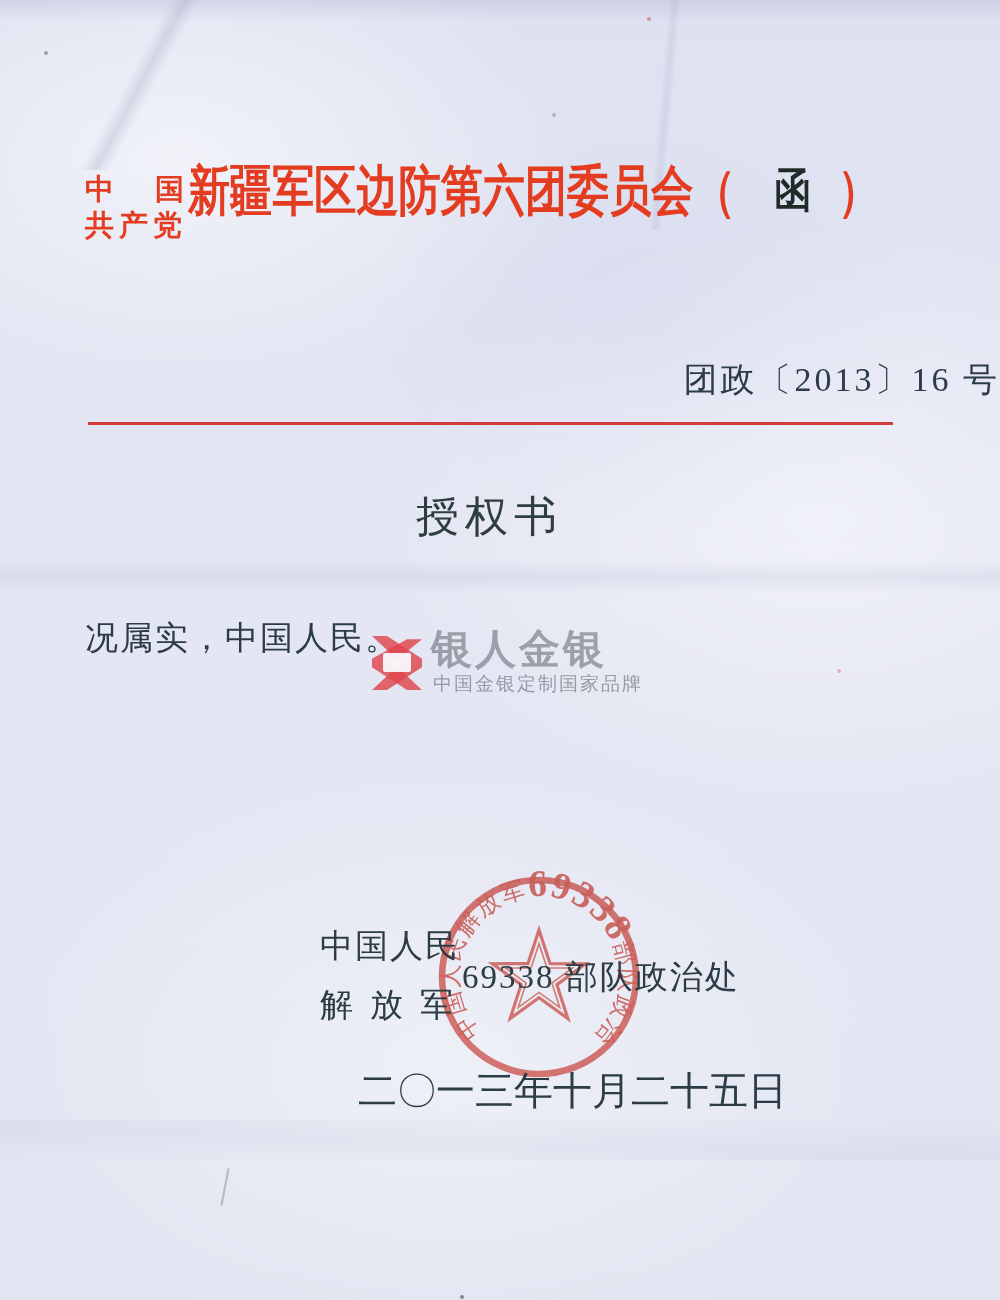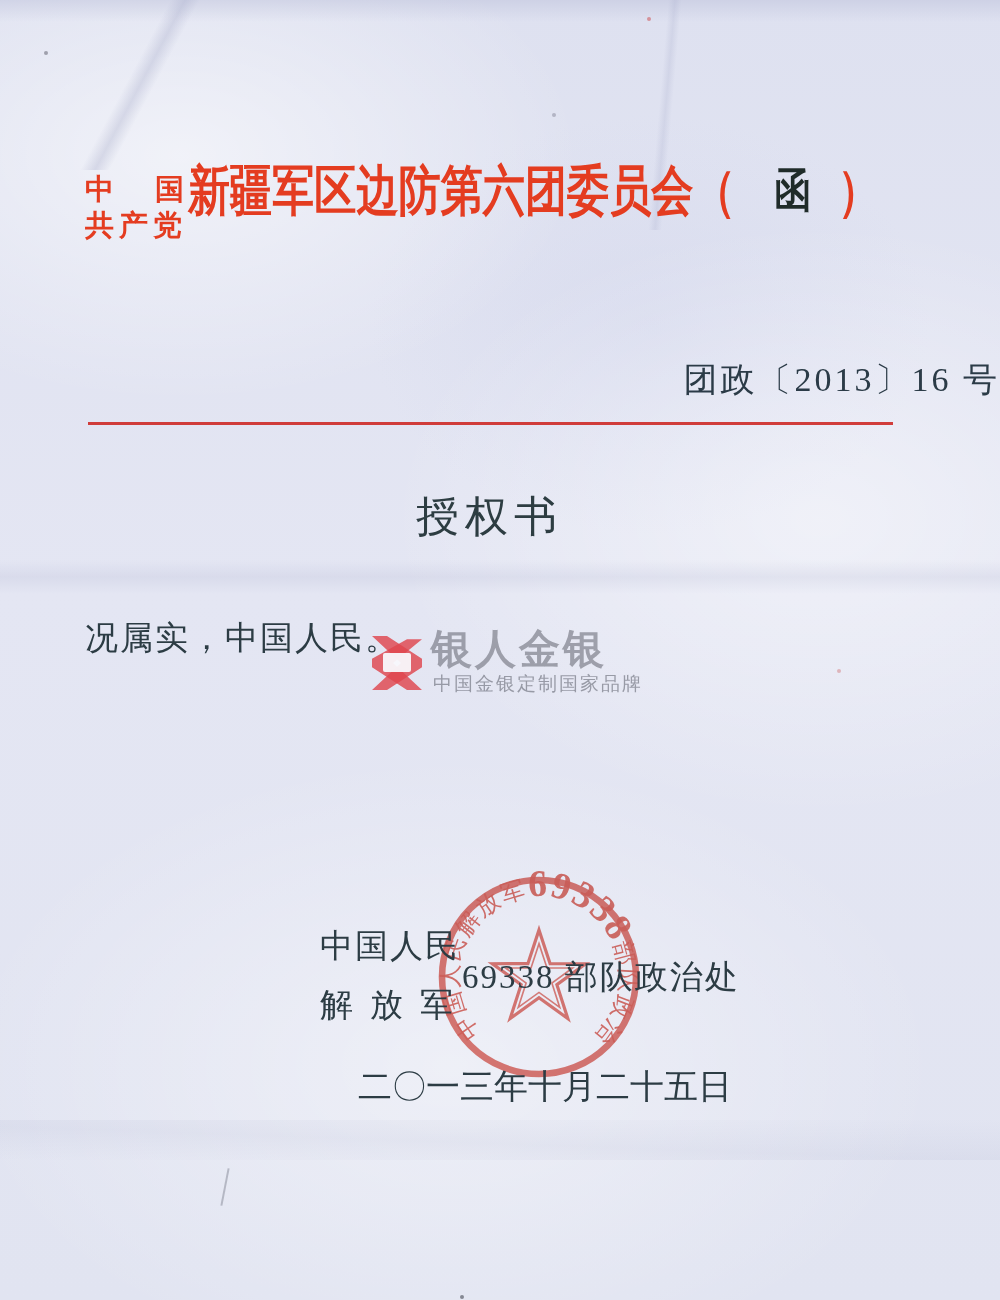--- a/index.html
+++ b/index.html
@@ -79,21 +79,21 @@
     font-family:"Liberation Sans","DejaVu Sans",sans-serif;}
 
   .stamp{position:absolute;left:426px;top:864px;width:226px;height:226px;
     z-index:4;mix-blend-mode:multiply;opacity:0.88;}
 
   .sig{position:absolute;color:#2c3c44;font-size:33px;white-space:nowrap;z-index:5;}
   .sig-org1{left:320px;top:924px;letter-spacing:2px;}
   .sig-org2{left:320px;top:983px;letter-spacing:17px;}
   .sig-unit{left:462px;top:955px;letter-spacing:2px;}
 
-  .date-line{position:absolute;left:358px;top:1064px;font-size:34px;color:#2c3c44;
+  .date-line{position:absolute;left:358px;top:1064px;font-size:39px;color:#2c3c44;
     letter-spacing:0;white-space:nowrap;z-index:5;}
 
   .pencil-mark{position:absolute;left:224px;top:1168px;width:2px;height:38px;
     background:rgba(108,110,124,0.4);transform:rotate(11deg);}
 </style>
 </head>
 <body>
 
 <div class="page">
 

